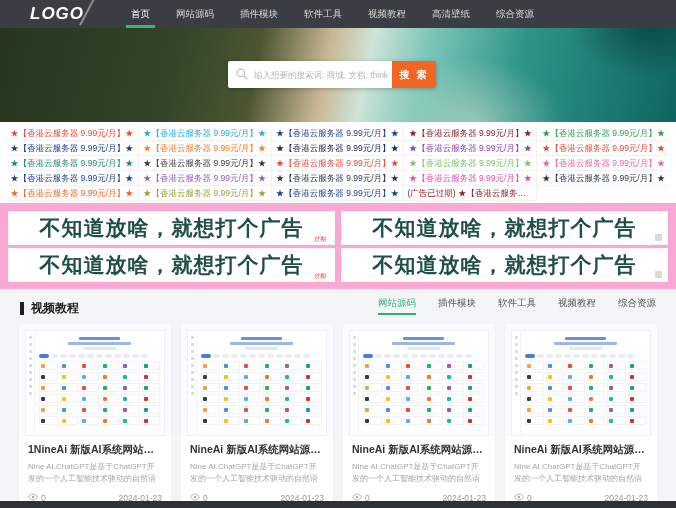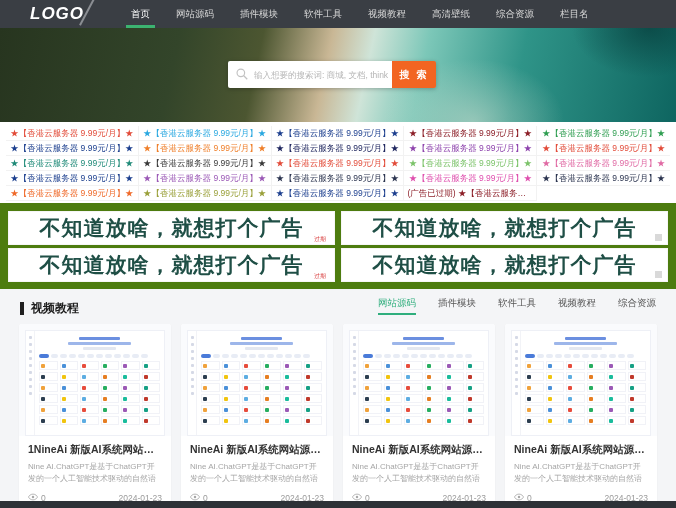--- a/index.html
+++ b/index.html
@@ -28,21 +28,21 @@
   .sicon { position:absolute; left:7px; top:6px; width:14px; height:14px; }
   .sbtn { width:44px; border:none; background:#f26522; color:#fff; font-size:10px; font-weight:700; cursor:pointer; letter-spacing:2px; }
 
   
   .ads { background:#fff; padding:4px 6px 2px; }
   .ads-grid { display:grid; grid-template-columns:repeat(5,1fr); }
   .ad-cell { height:15px; line-height:14px; font-size:8.5px; text-align:center; white-space:nowrap; overflow:hidden; text-overflow:ellipsis; border-right:1px solid #f2f2f2; border-bottom:1px solid #f2f2f2; padding:0 3px; text-decoration:none; background:#fff; cursor:pointer; }
   .ad-cell:nth-child(5n) { border-right:none; }
 
   
-  .banners { background:#4d7c0f; padding:5px 8px 7px; }
+  .banners { background:#f9a8d4; padding:5px 8px 7px; }
   .banner-row { display:flex; gap:6px; margin-top:3px; }
   .banner { flex:1; height:34px; background:#fff; border:1px solid #f6f6f6; display:flex; align-items:center; justify-content:center; position:relative; cursor:pointer; text-decoration:none; }
   .banner-text { font-family:"Liberation Serif", serif; font-weight:700; font-size:21px; color:#1f4f46; letter-spacing:1px; white-space:nowrap; }
   .corner-red { position:absolute; right:8px; bottom:0px; font-size:6px; color:#d94040; }
   .corner-gray { position:absolute; right:5px; bottom:3px; width:7px; height:7px; background:#d9d9d9; }
 
   
   .latest-head { display:flex; justify-content:space-between; align-items:flex-end; padding:8px 20px 5px; }
   .section-title { font-size:12px; font-weight:700; color:#1f1f1f; border-left:4px solid #1f1f1f; padding-left:7px; line-height:13px; }
   .tabs { display:flex; gap:22px; }
@@ -86,21 +86,20 @@
   <header class="hdr">
     <div class="logo">LOGO</div>
     <nav class="nav">
         <a class="nav-item active">首页</a>
         <a class="nav-item">网站源码</a>
         <a class="nav-item">插件模块</a>
         <a class="nav-item">软件工具</a>
         <a class="nav-item">视频教程</a>
         <a class="nav-item">高清壁纸</a>
         <a class="nav-item">综合资源</a>
-        <a class="nav-item">栏目名</a>
       </nav>
   </header>
 
   <div class="hero">
     <div class="search">
       <span class="sicon">
         <svg viewBox="0 0 24 24" width="14" height="14">
             <circle cx="10" cy="10" r="6.5" fill="none" stroke="#c2c2c2" stroke-width="2"></circle>
             <line x1="15" y1="15" x2="21" y2="21" stroke="#c2c2c2" stroke-width="2"></line>
           </svg>

